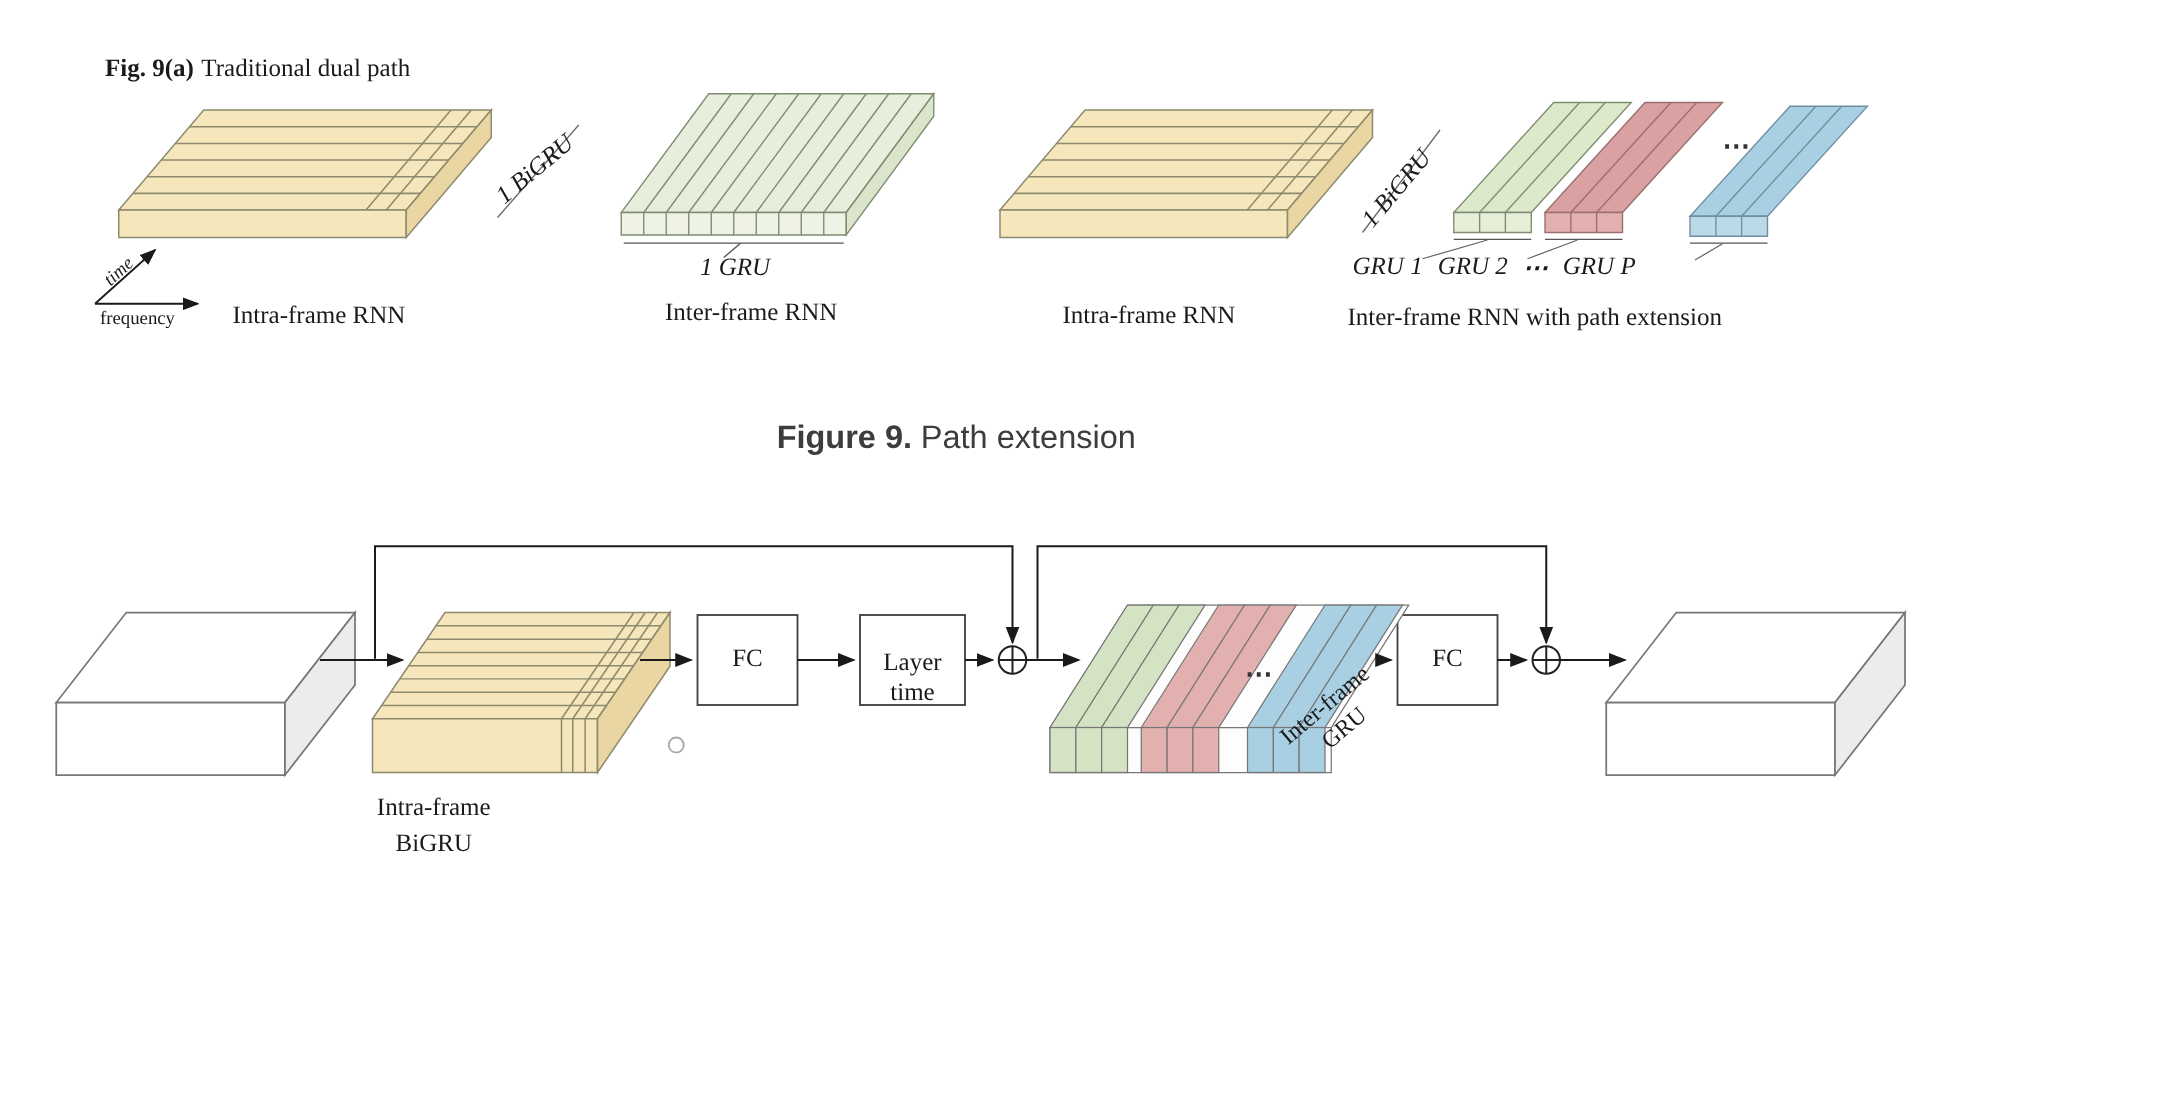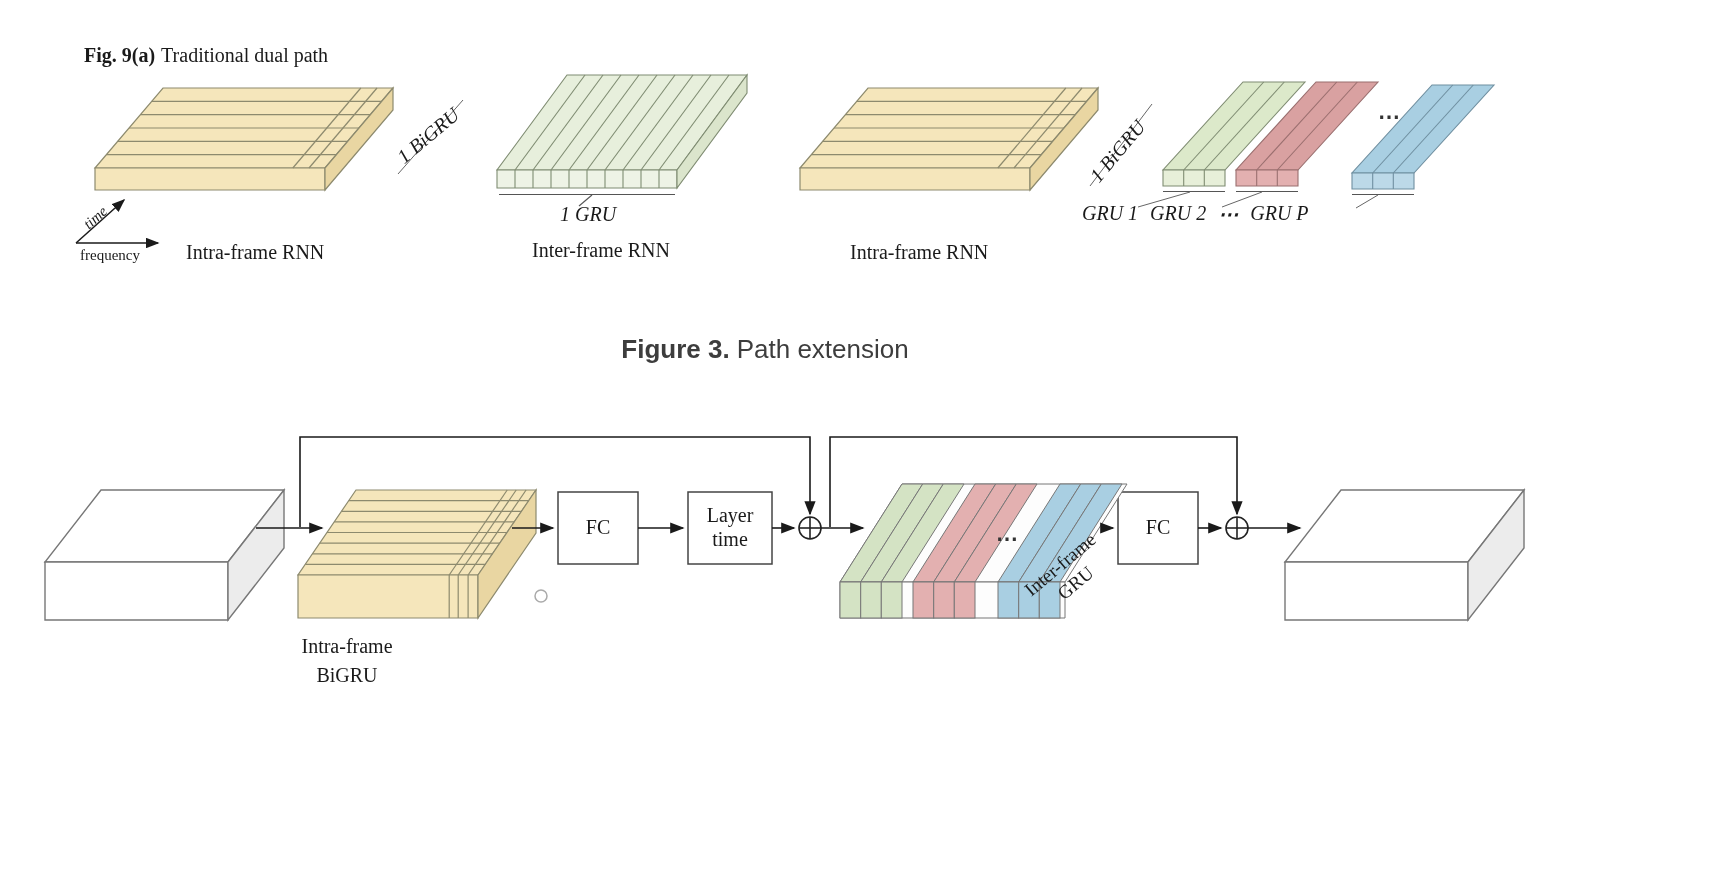--- a/index.html
+++ b/index.html
@@ -239,27 +239,28 @@
 
   <div class="lbl i" style="left:1094px;top:168px;transform:rotate(-50deg);transform-origin:left center">1 BiGRU</div>
   <div class="dots" style="left:1378px;top:104px">⋯</div>
   <div class="gru-row" style="left:1082px;top:202px">
     <span>GRU 1</span>
     <span>GRU 2</span>
     <span class="b">⋯</span>
     <span>GRU P</span>
   </div>
   <div class="lbl" style="left:850px;top:241px">Intra-frame RNN</div>
+  <div class="lbl" style="left:1078px;top:243px">Inter-frame RNN with path extension</div>
 
   <div class="caption" style="top:334px">
-    <span class="b">Figure 3.</span><span class="rest">Path extension</span>
+    <span class="b">Figure 9.</span><span class="rest">Path extension</span>
   </div>
 
   <div class="boxlbl" style="left:558px;top:492px;width:80px;height:72px">FC</div>
-  <div class="boxlbl" style="left:688px;top:492px;width:84px;height:72px">
+  <div class="boxlbl" style="left:688px;top:507px;width:84px;height:72px">
     <div>Layer</div>
     <div>time</div>
   </div>
   <div class="boxlbl" style="left:1118px;top:492px;width:80px;height:72px">FC</div>
 
   <div class="center-col" style="left:262px;top:632px;width:170px">
     <div>Intra-frame</div>
     <div>BiGRU</div>
   </div>
 

